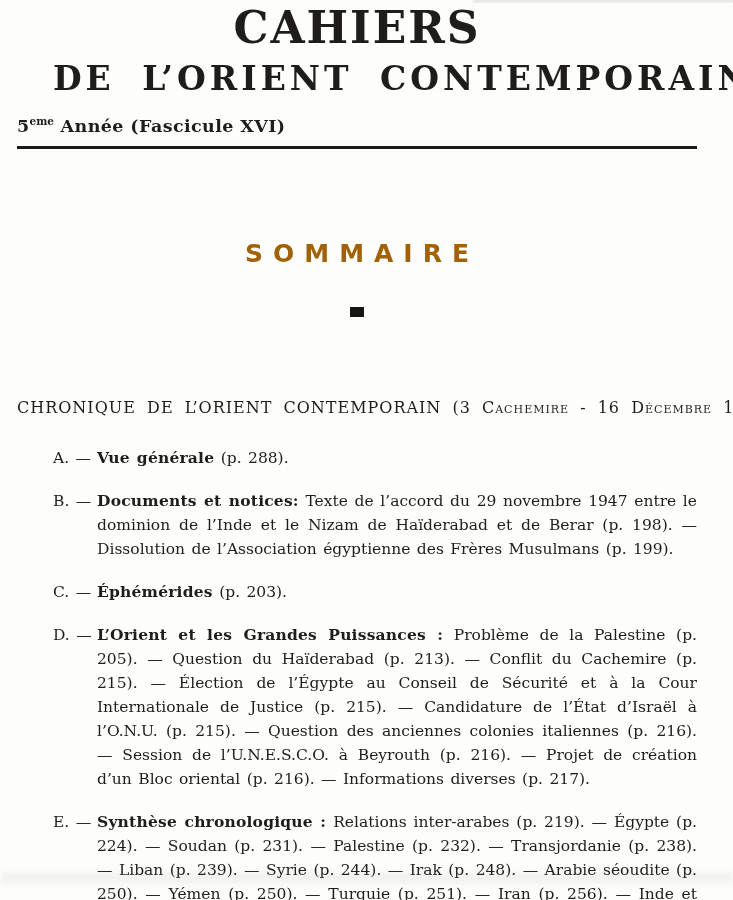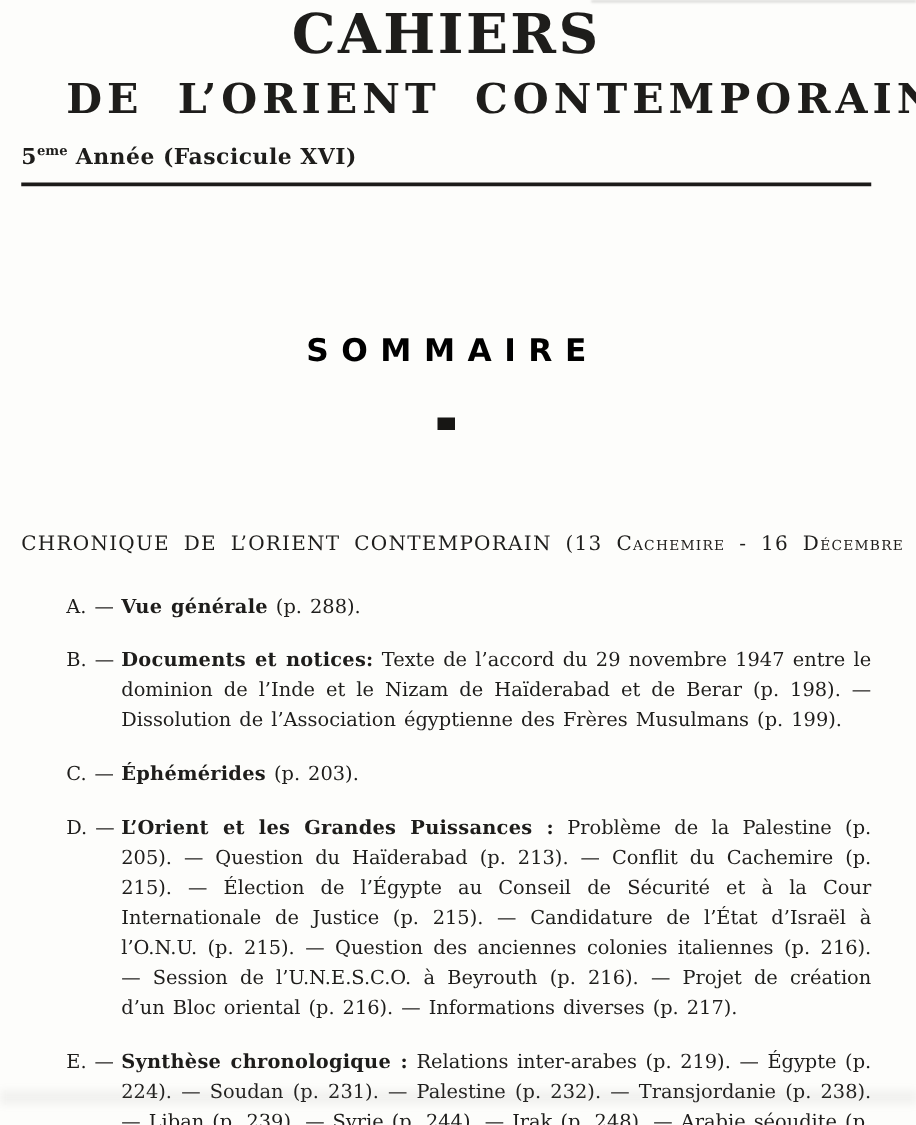--- a/index.html
+++ b/index.html
@@ -51,29 +51,29 @@
     top: -7px;
     letter-spacing: 0;
   }
   .head-rule {
     border: none;
     border-top: 3px solid #1c1b19;
     margin: 10px 0 0 0;
   }
   
   .sommaire {
-    margin-top: 116px;
+    margin-top: 89px;
     text-align: center;
     font-family: "DejaVu Sans", sans-serif;
     font-weight: 600;
     font-size: 25px;
     letter-spacing: 10px;
     text-indent: 10px;
     line-height: 31px;
-    color: #000000;
+    color: #a16207;
   }
   .ornament {
     width: 14px; height: 10px;
     background: #171614;
     margin: 38px auto 0 auto;
   }
   
   .chronique {
     margin-top: 80px;
     font-size: 16px;
@@ -127,21 +127,21 @@
   <div class="issue-row">
     <span><span>5</span><span class="ord">eme</span><span> Année (Fascicule XVI)</span></span>
   </div>
 
   <hr class="head-rule">
 
   <div class="sommaire">SOMMAIRE</div>
 
   <div class="ornament"></div>
 
-  <div class="chronique"><span>CHRONIQUE DE L’ORIENT CONTEMPORAIN (13 </span><span class="sc">Cachemire</span><span> - 16 </span><span class="sc">Décembre</span><span> 1948).</span></div>
+  <div class="chronique"><span>CHRONIQUE DE L’ORIENT CONTEMPORAIN (3 </span><span class="sc">Cachemire</span><span> - 16 </span><span class="sc">Décembre</span><span> 1948).</span></div>
 
   <div class="toc">
 
     <div class="toc-item">
       <span class="toc-label">A. —</span><span class="toc-title">Vue générale</span><span> (p. 288).</span>
     </div>
 
     <div class="toc-item">
       <span class="toc-label">B. —</span><span class="toc-title">Documents et notices:</span><span> Texte de l’accord du 29 novembre 1947 entre le dominion de l’Inde et le Nizam de Haïderabad et de Berar (p. 198). — Dissolution de l’Association égyptienne des Frères Musulmans (p. 199).</span>
     </div>

